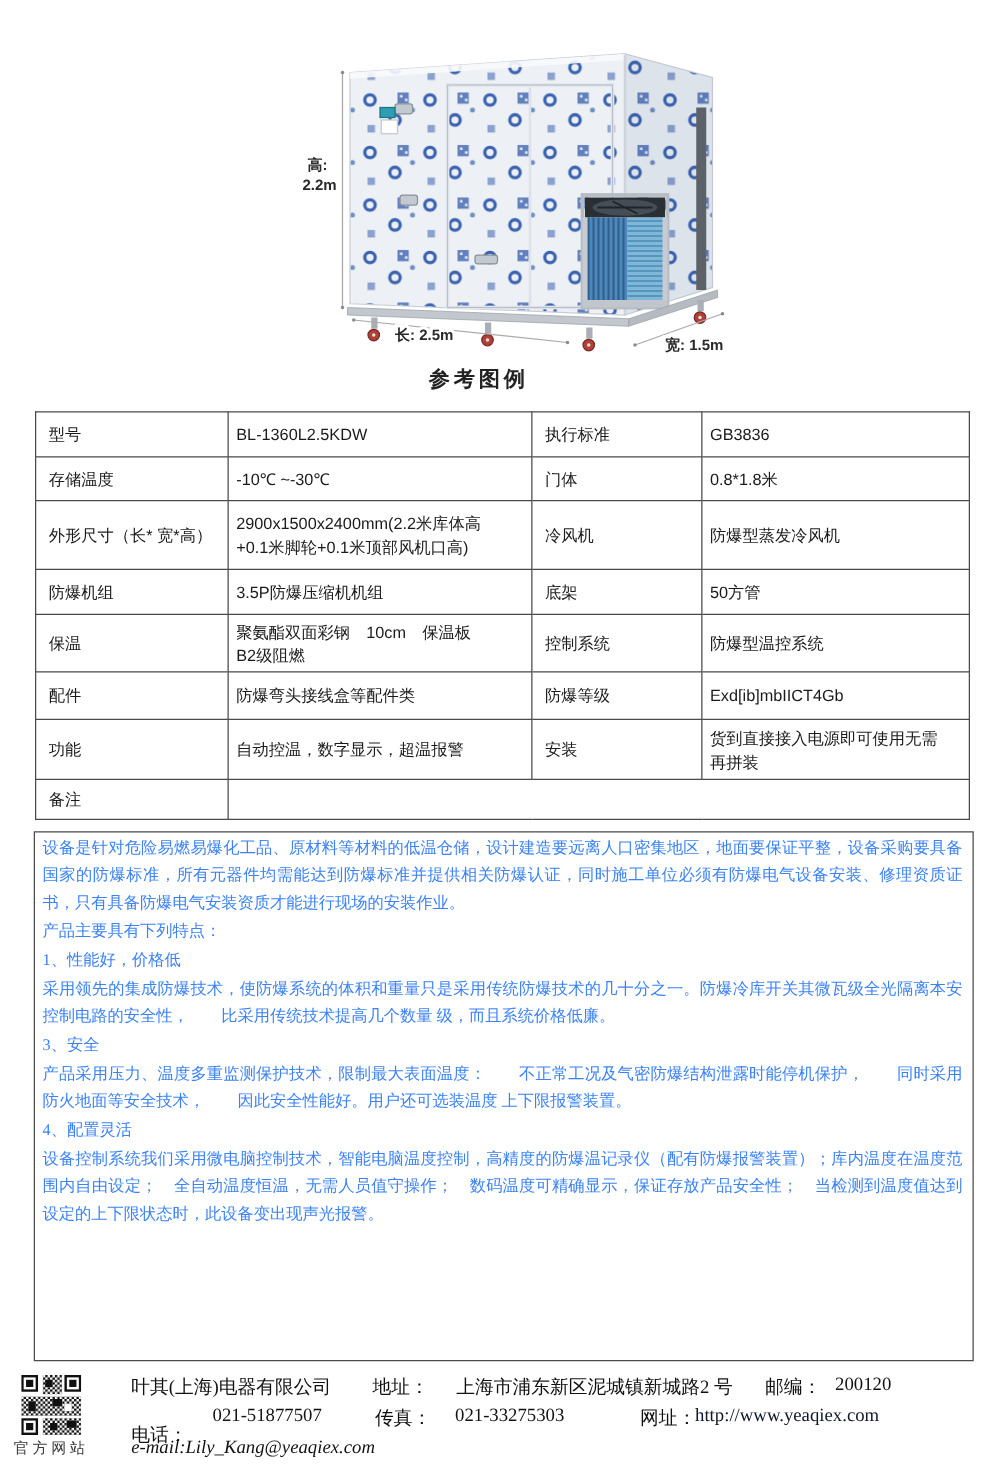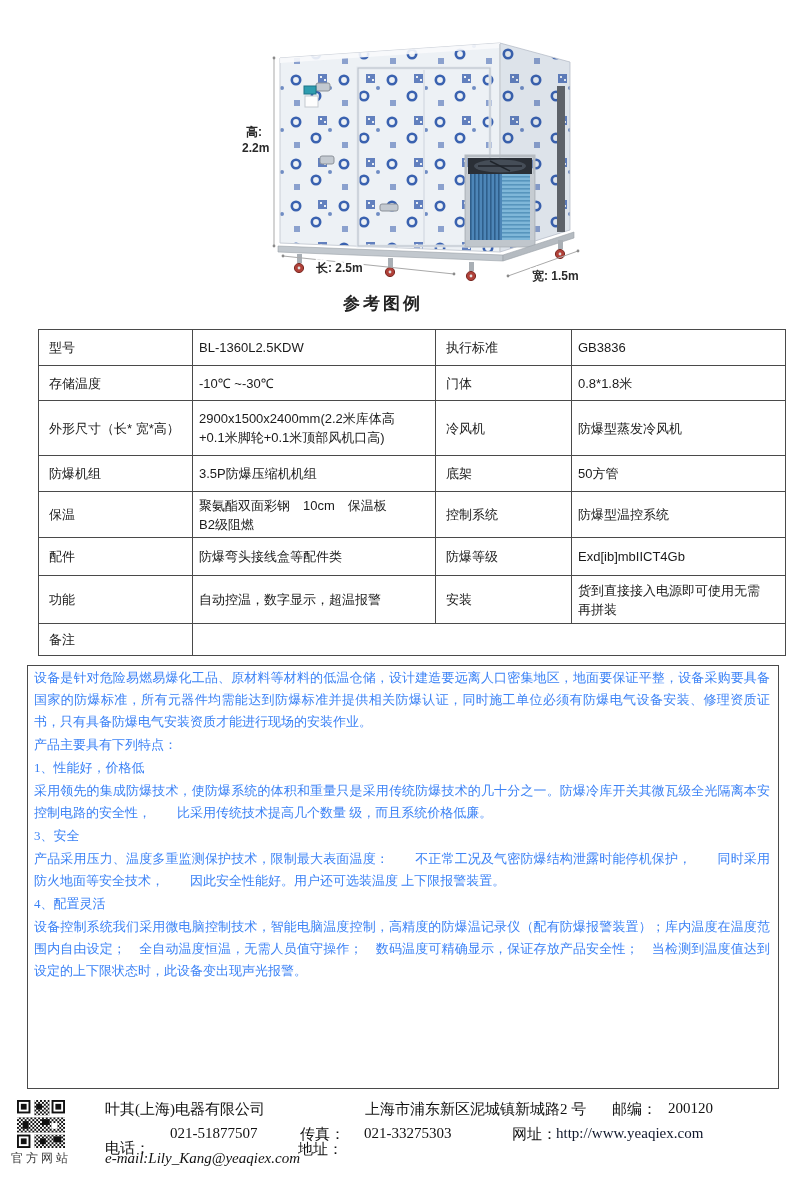--- a/index.html
+++ b/index.html
@@ -6,21 +6,21 @@
   .page{position:relative;width:800px;height:1178px;background:#ffffff;overflow:hidden;
         font-family:"Liberation Sans",sans-serif;color:#1a1a1a;}
 
   
   .illus{position:absolute;left:238px;top:28px;width:344px;height:262px;}
   .illus svg{display:block;}
   .caption{position:absolute;left:238px;top:292px;width:290px;text-align:center;
            font-size:17px;font-weight:bold;letter-spacing:3px;color:#222;}
 
   
-  table.spec{position:absolute;left:38px;top:329px;width:747px;border-collapse:collapse;
+  table.spec{position:absolute;left:28px;top:329px;width:747px;border-collapse:collapse;
              table-layout:fixed;font-size:13px;}
   table.spec td{border:1px solid #4a4a4a;vertical-align:middle;line-height:19px;
                 overflow:hidden;white-space:pre-line;}
   td.lab{padding:2px 4px 2px 10px;}
   td.val{padding:2px 4px 2px 6px;}
   tr.r1 td{height:31px;} tr.r2 td{height:30px;} tr.r3 td{height:29px;}
   tr.r4 td{height:50px;} tr.r5 td{height:31px;} tr.r6 td{height:41px;}
   tr.r7 td{height:33px;} tr.r8 td{height:43px;} tr.r9 td{height:27px;}
 
   
@@ -31,21 +31,21 @@
   .desc p{margin:0 0 1px 0;}
 
   
   .footer{position:absolute;left:0;top:1090px;width:800px;height:88px;
           font-family:"Liberation Serif",serif;font-size:15px;color:#111;}
   .qr{position:absolute;left:17px;top:10px;width:48px;height:48px;}
   .qr-cap{position:absolute;left:8px;top:60px;width:66px;text-align:center;
           font-size:12px;letter-spacing:3px;color:#3a3a3a;font-family:"Liberation Sans",sans-serif;}
   .footer span{position:absolute;white-space:nowrap;}
   .f-company{left:105px;top:10px;}
-  .f-addr-l{left:298px;top:10px;margin-top:40px;} .f-addr{left:365px;top:10px;}
+  .f-addr-l{left:298px;top:10px;} .f-addr{left:365px;top:10px;}
   .f-zip-l{left:612px;top:10px;}  .f-zip{left:668px;top:10px;}
   .f-tel-l{left:105px;top:35px;margin-top:14px;}  .f-tel{left:170px;top:35px;}
   .f-fax-l{left:300px;top:35px;}  .f-fax{left:364px;top:35px;}
   .f-web-l{left:512px;top:35px;}
   .f-web{left:556px;top:35px;text-decoration:none;cursor:pointer;}
   .f-email{left:105px;top:60px;font-style:italic;}
 </style>
 </head>
 <body>
 

